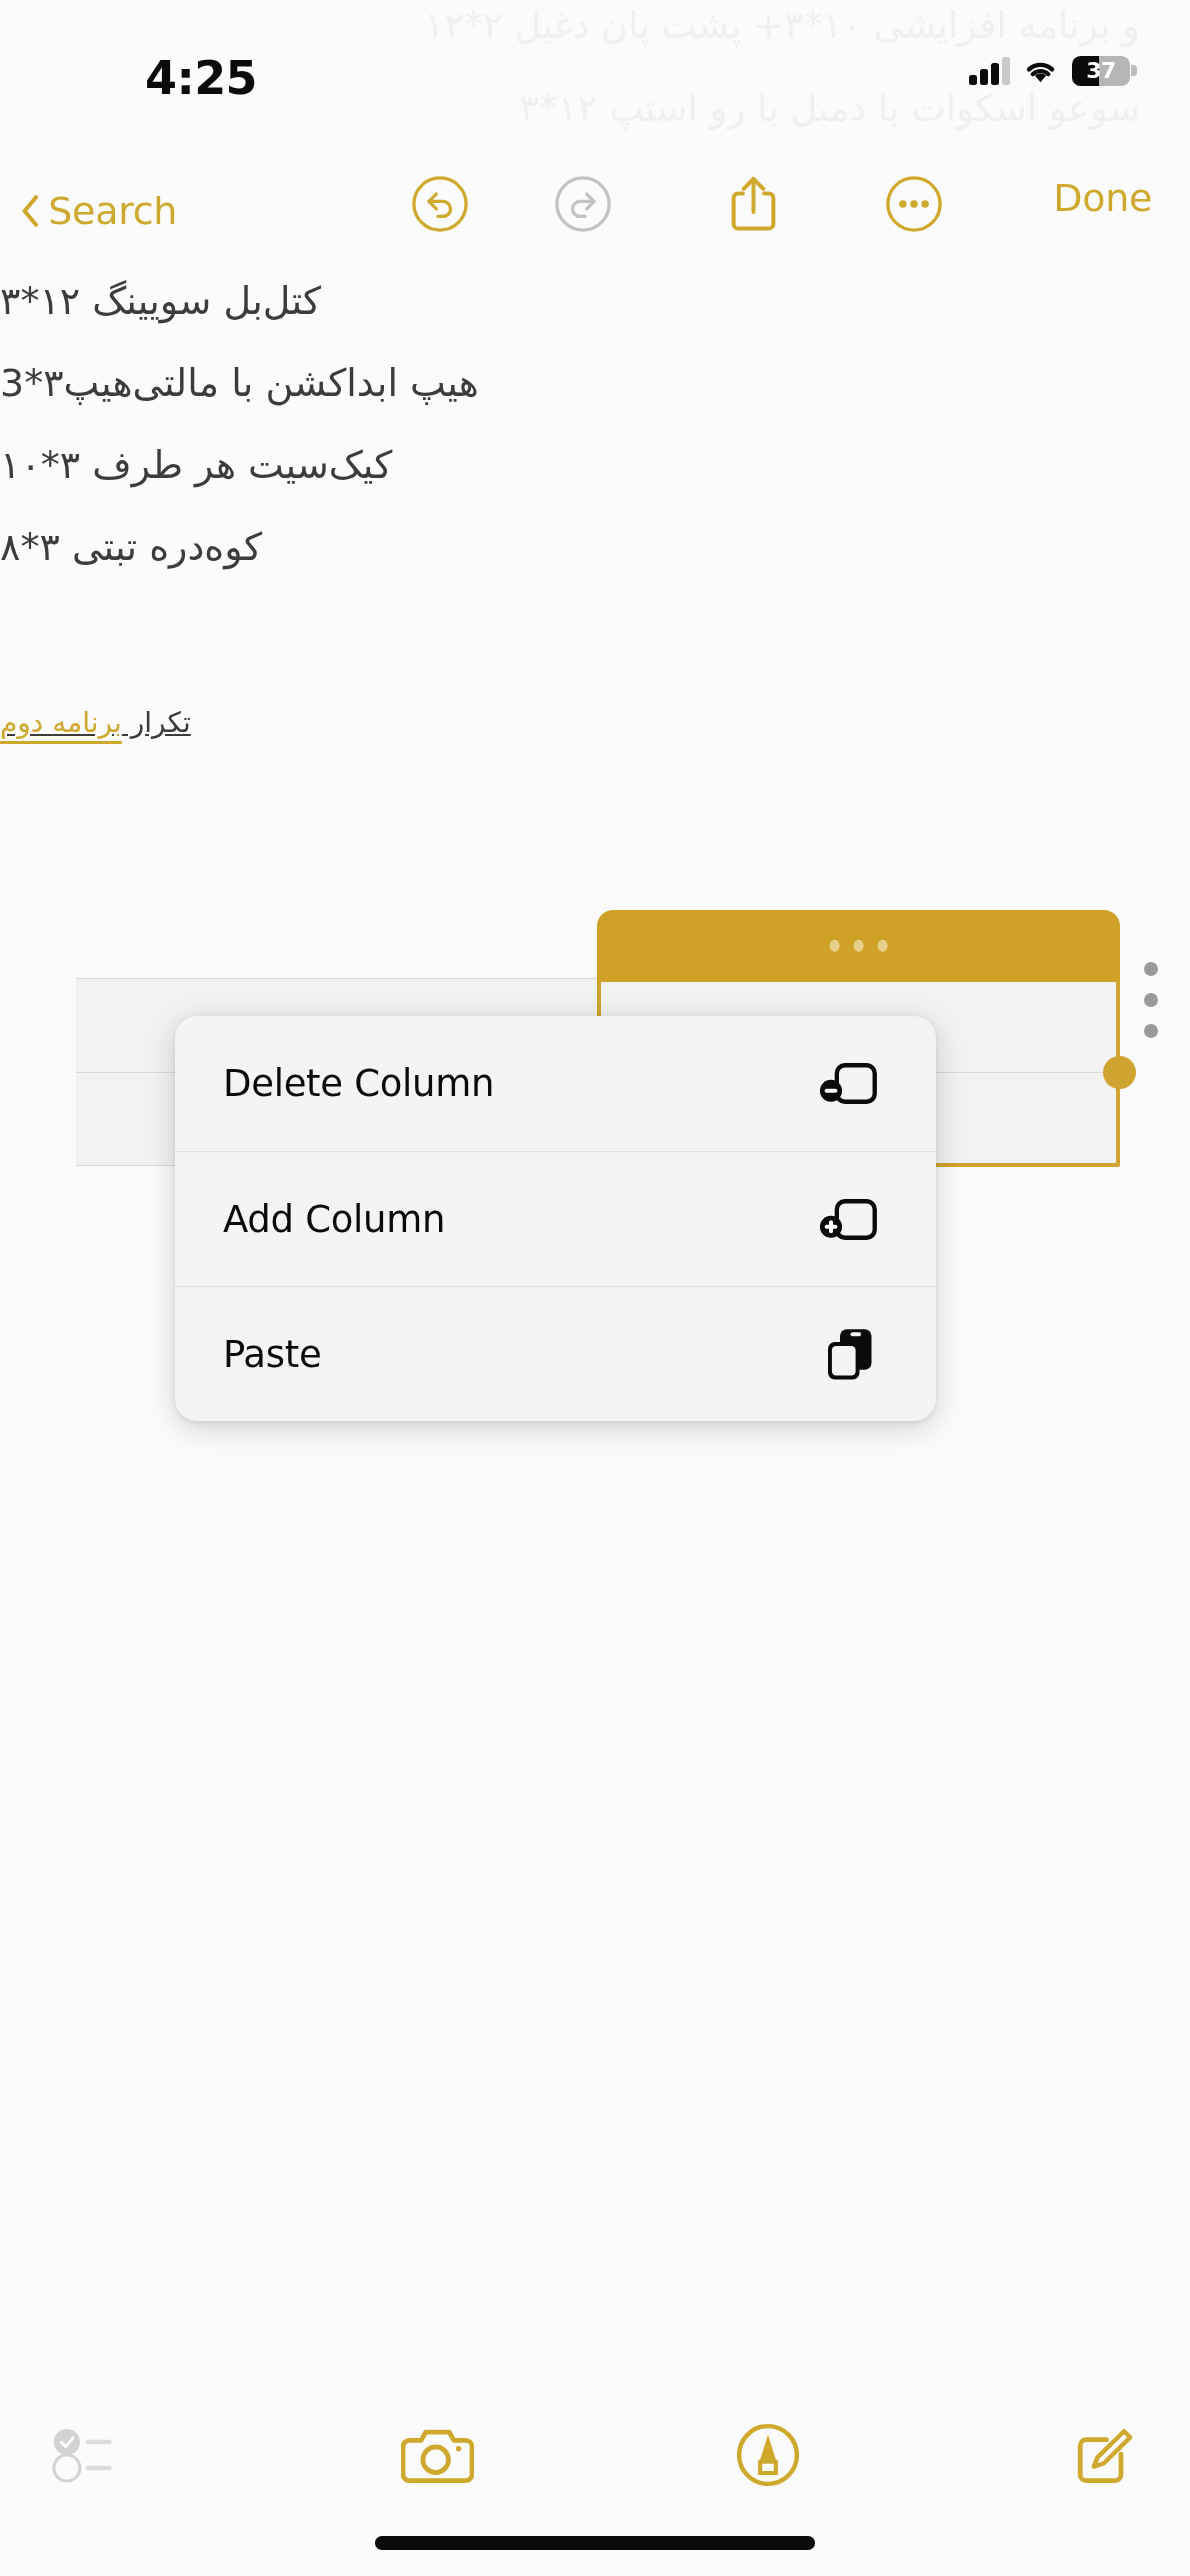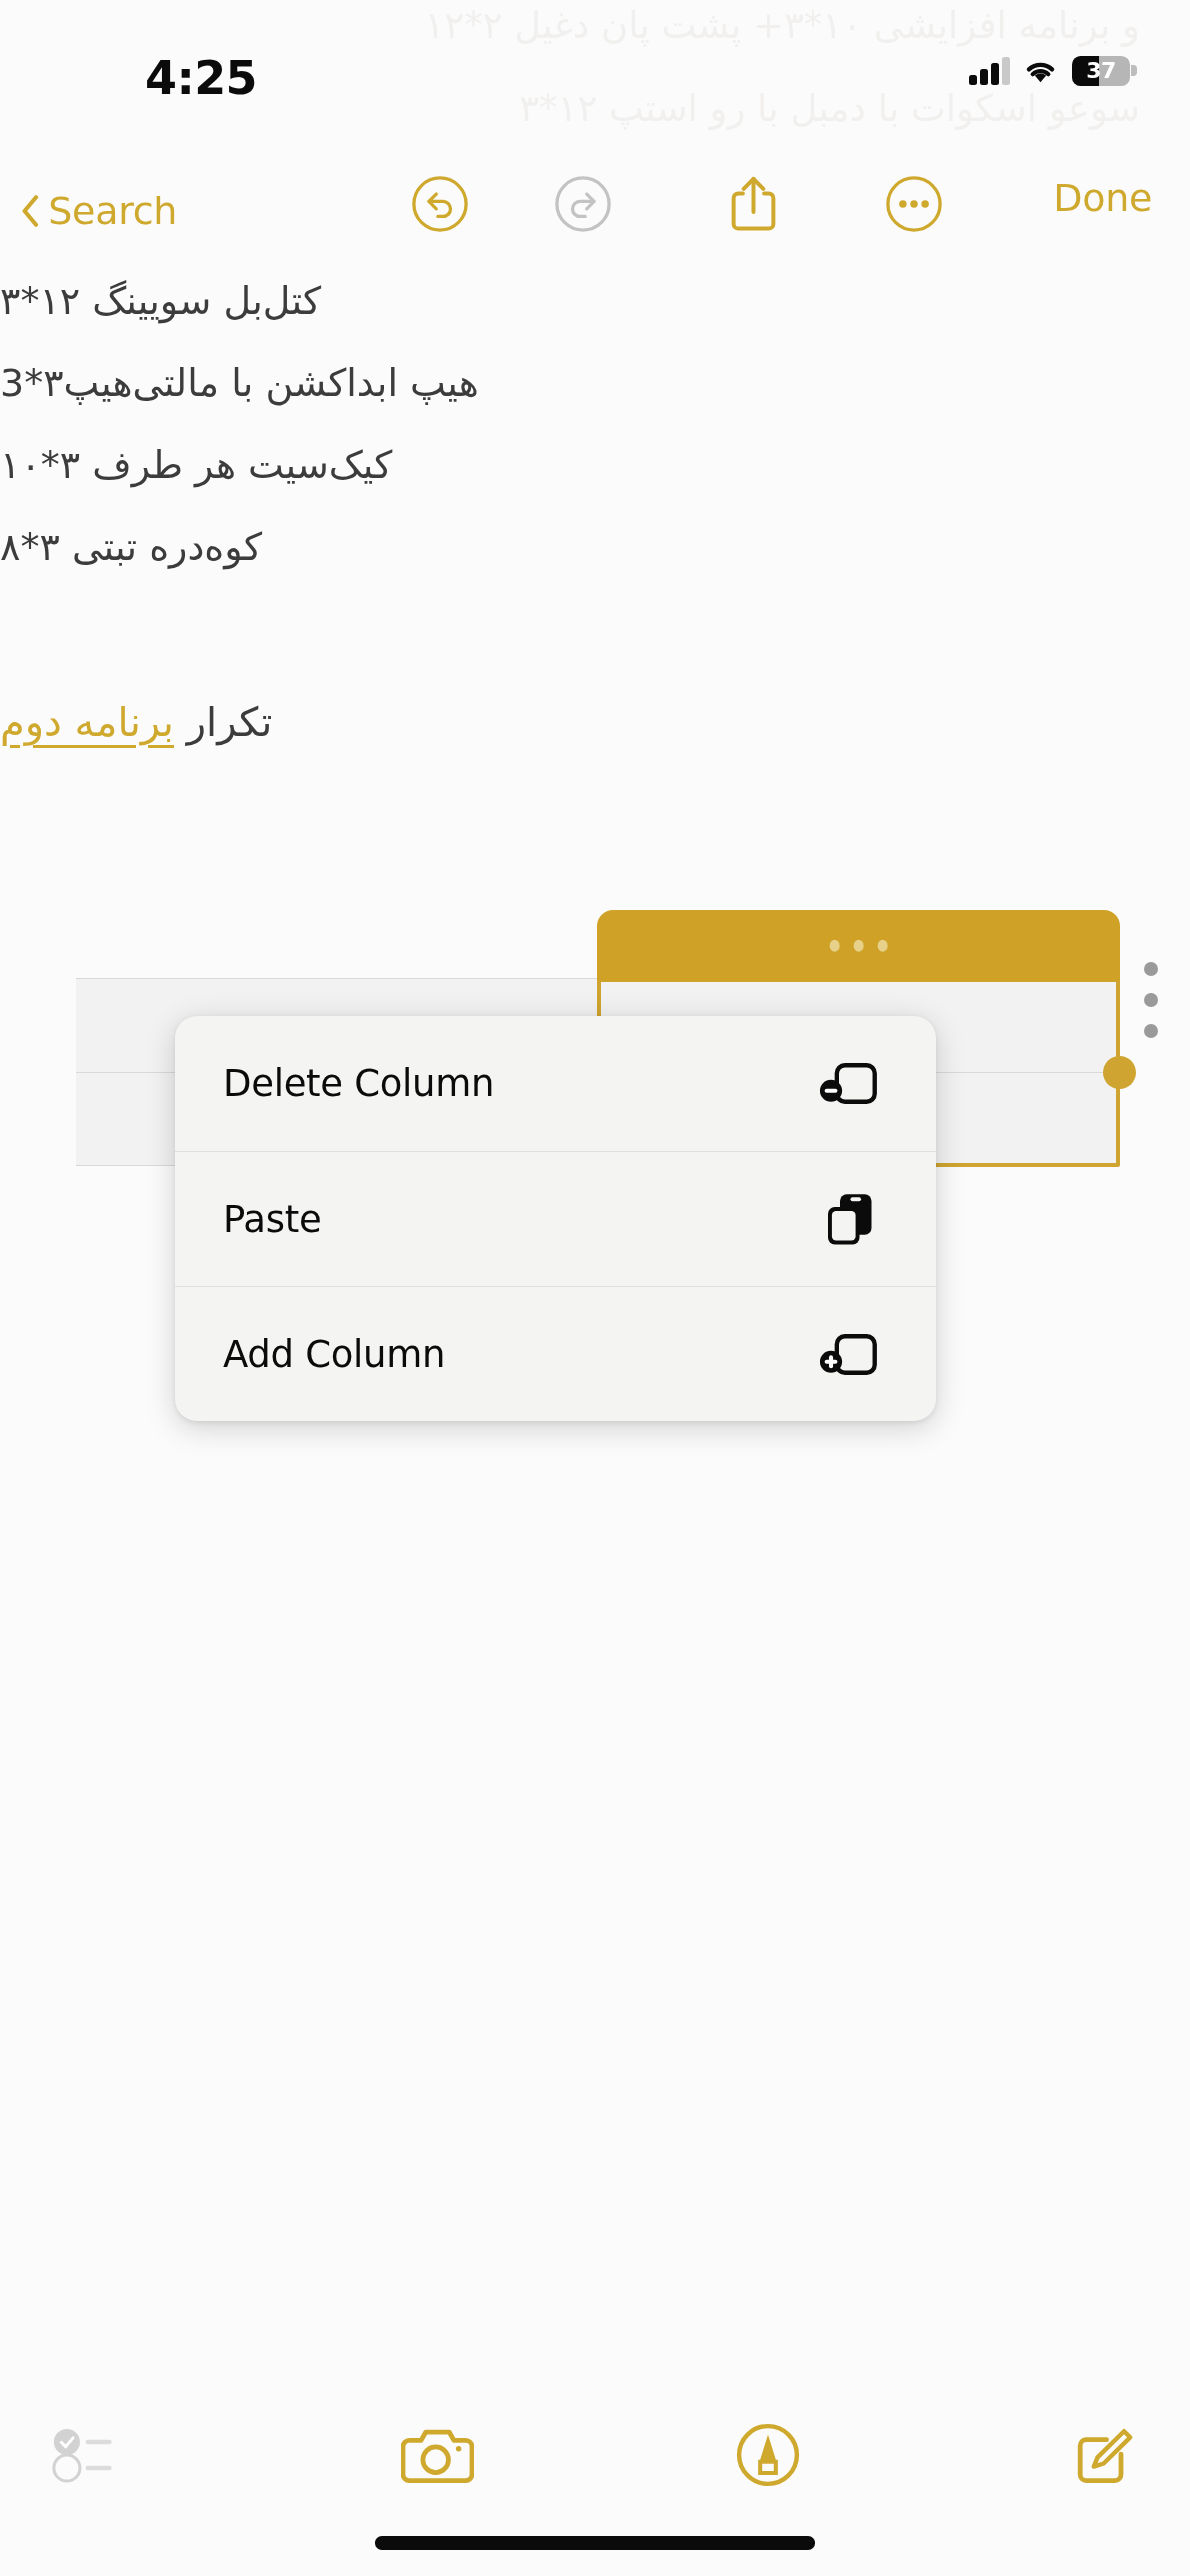--- a/index.html
+++ b/index.html
@@ -143,24 +143,25 @@
   }
   .note-line {
     font-size:38px;
     line-height:82px;
     color:#3c3c3c;
     white-space:nowrap;
     letter-spacing:0;
   }
   #link-line {
     margin-top:94px;
-    font-size:40px;
+    font-size:28px;
     line-height:81px;
     color:#3c3c3c;
     white-space:nowrap;
+    text-decoration:underline;
   }
   #link-line .lk {
     color:#cfa92e;
     text-decoration:underline;
     text-underline-offset:8.7px;
     text-decoration-thickness:3.1px;
     cursor:pointer;
   }
 
   
@@ -420,42 +421,42 @@
       <span class="menu-icon">
         <svg viewBox="0 0 46 36" width="67" height="53">
           <rect x="15" y="5.5" width="26" height="25" rx="5.5" stroke="#0b0b0b" stroke-width="3" fill="none"></rect>
           <circle cx="11" cy="23" r="7.6" fill="#0b0b0b"></circle>
           <rect x="6.6" y="21.6" width="8.8" height="2.8" rx="1.4" fill="#ffffff"></rect>
         </svg>
       </span>
     </div>
 
     <div class="menu-item">
+      <span class="menu-label">Add Column</span>
+      <span class="menu-icon">
+        <svg viewBox="0 0 46 36" width="67" height="53">
+          <rect x="15" y="5.5" width="26" height="25" rx="5.5" stroke="#0b0b0b" stroke-width="3" fill="none"></rect>
+          <circle cx="11" cy="23" r="7.6" fill="#0b0b0b"></circle>
+          <rect x="6.6" y="21.6" width="8.8" height="2.8" rx="1.4" fill="#ffffff"></rect>
+          <rect x="9.6" y="18.6" width="2.8" height="8.8" rx="1.4" fill="#ffffff"></rect>
+        </svg>
+      </span>
+    </div>
+
+    <div class="menu-item">
       <span class="menu-label">Paste</span>
       <span class="menu-icon">
         <svg viewBox="0 0 40 40" width="60" height="60">
           <rect x="14" y="3.5" width="21" height="27" rx="4.5" fill="#0b0b0b"></rect>
           <rect x="21" y="5.5" width="7" height="2.6" rx="1.3" fill="#f4f4f3"></rect>
           <rect x="6" y="12" width="21" height="25" rx="4.5" fill="#0b0b0b"></rect>
           <rect x="8.6" y="14.6" width="15.8" height="19.8" rx="2.8" fill="#f4f4f3"></rect>
         </svg>
       </span>
     </div>
-
-    <div class="menu-item">
-      <span class="menu-label">Add Column</span>
-      <span class="menu-icon">
-        <svg viewBox="0 0 46 36" width="67" height="53">
-          <rect x="15" y="5.5" width="26" height="25" rx="5.5" stroke="#0b0b0b" stroke-width="3" fill="none"></rect>
-          <circle cx="11" cy="23" r="7.6" fill="#0b0b0b"></circle>
-          <rect x="6.6" y="21.6" width="8.8" height="2.8" rx="1.4" fill="#ffffff"></rect>
-          <rect x="9.6" y="18.6" width="2.8" height="8.8" rx="1.4" fill="#ffffff"></rect>
-        </svg>
-      </span>
-    </div>
   </div>
 
   <div id="bottom-bar">
 
     <div class="bottom-btn" id="checklist-button">
       <svg viewBox="0 0 44 30" width="82" height="56">
         <circle cx="8" cy="8" r="7" fill="#d2d2d2"></circle>
         <path d="M5 8.2 L7.3 10.6 L11.3 5.8" stroke="#ffffff" stroke-width="1.6" fill="none" stroke-linecap="round" stroke-linejoin="round"></path>
         <rect x="18" y="6.8" width="14" height="2.4" rx="1.2" fill="#dcdcdc"></rect>
         <circle cx="8" cy="22" r="7" stroke="#d2d2d2" stroke-width="1.6" fill="none"></circle>

